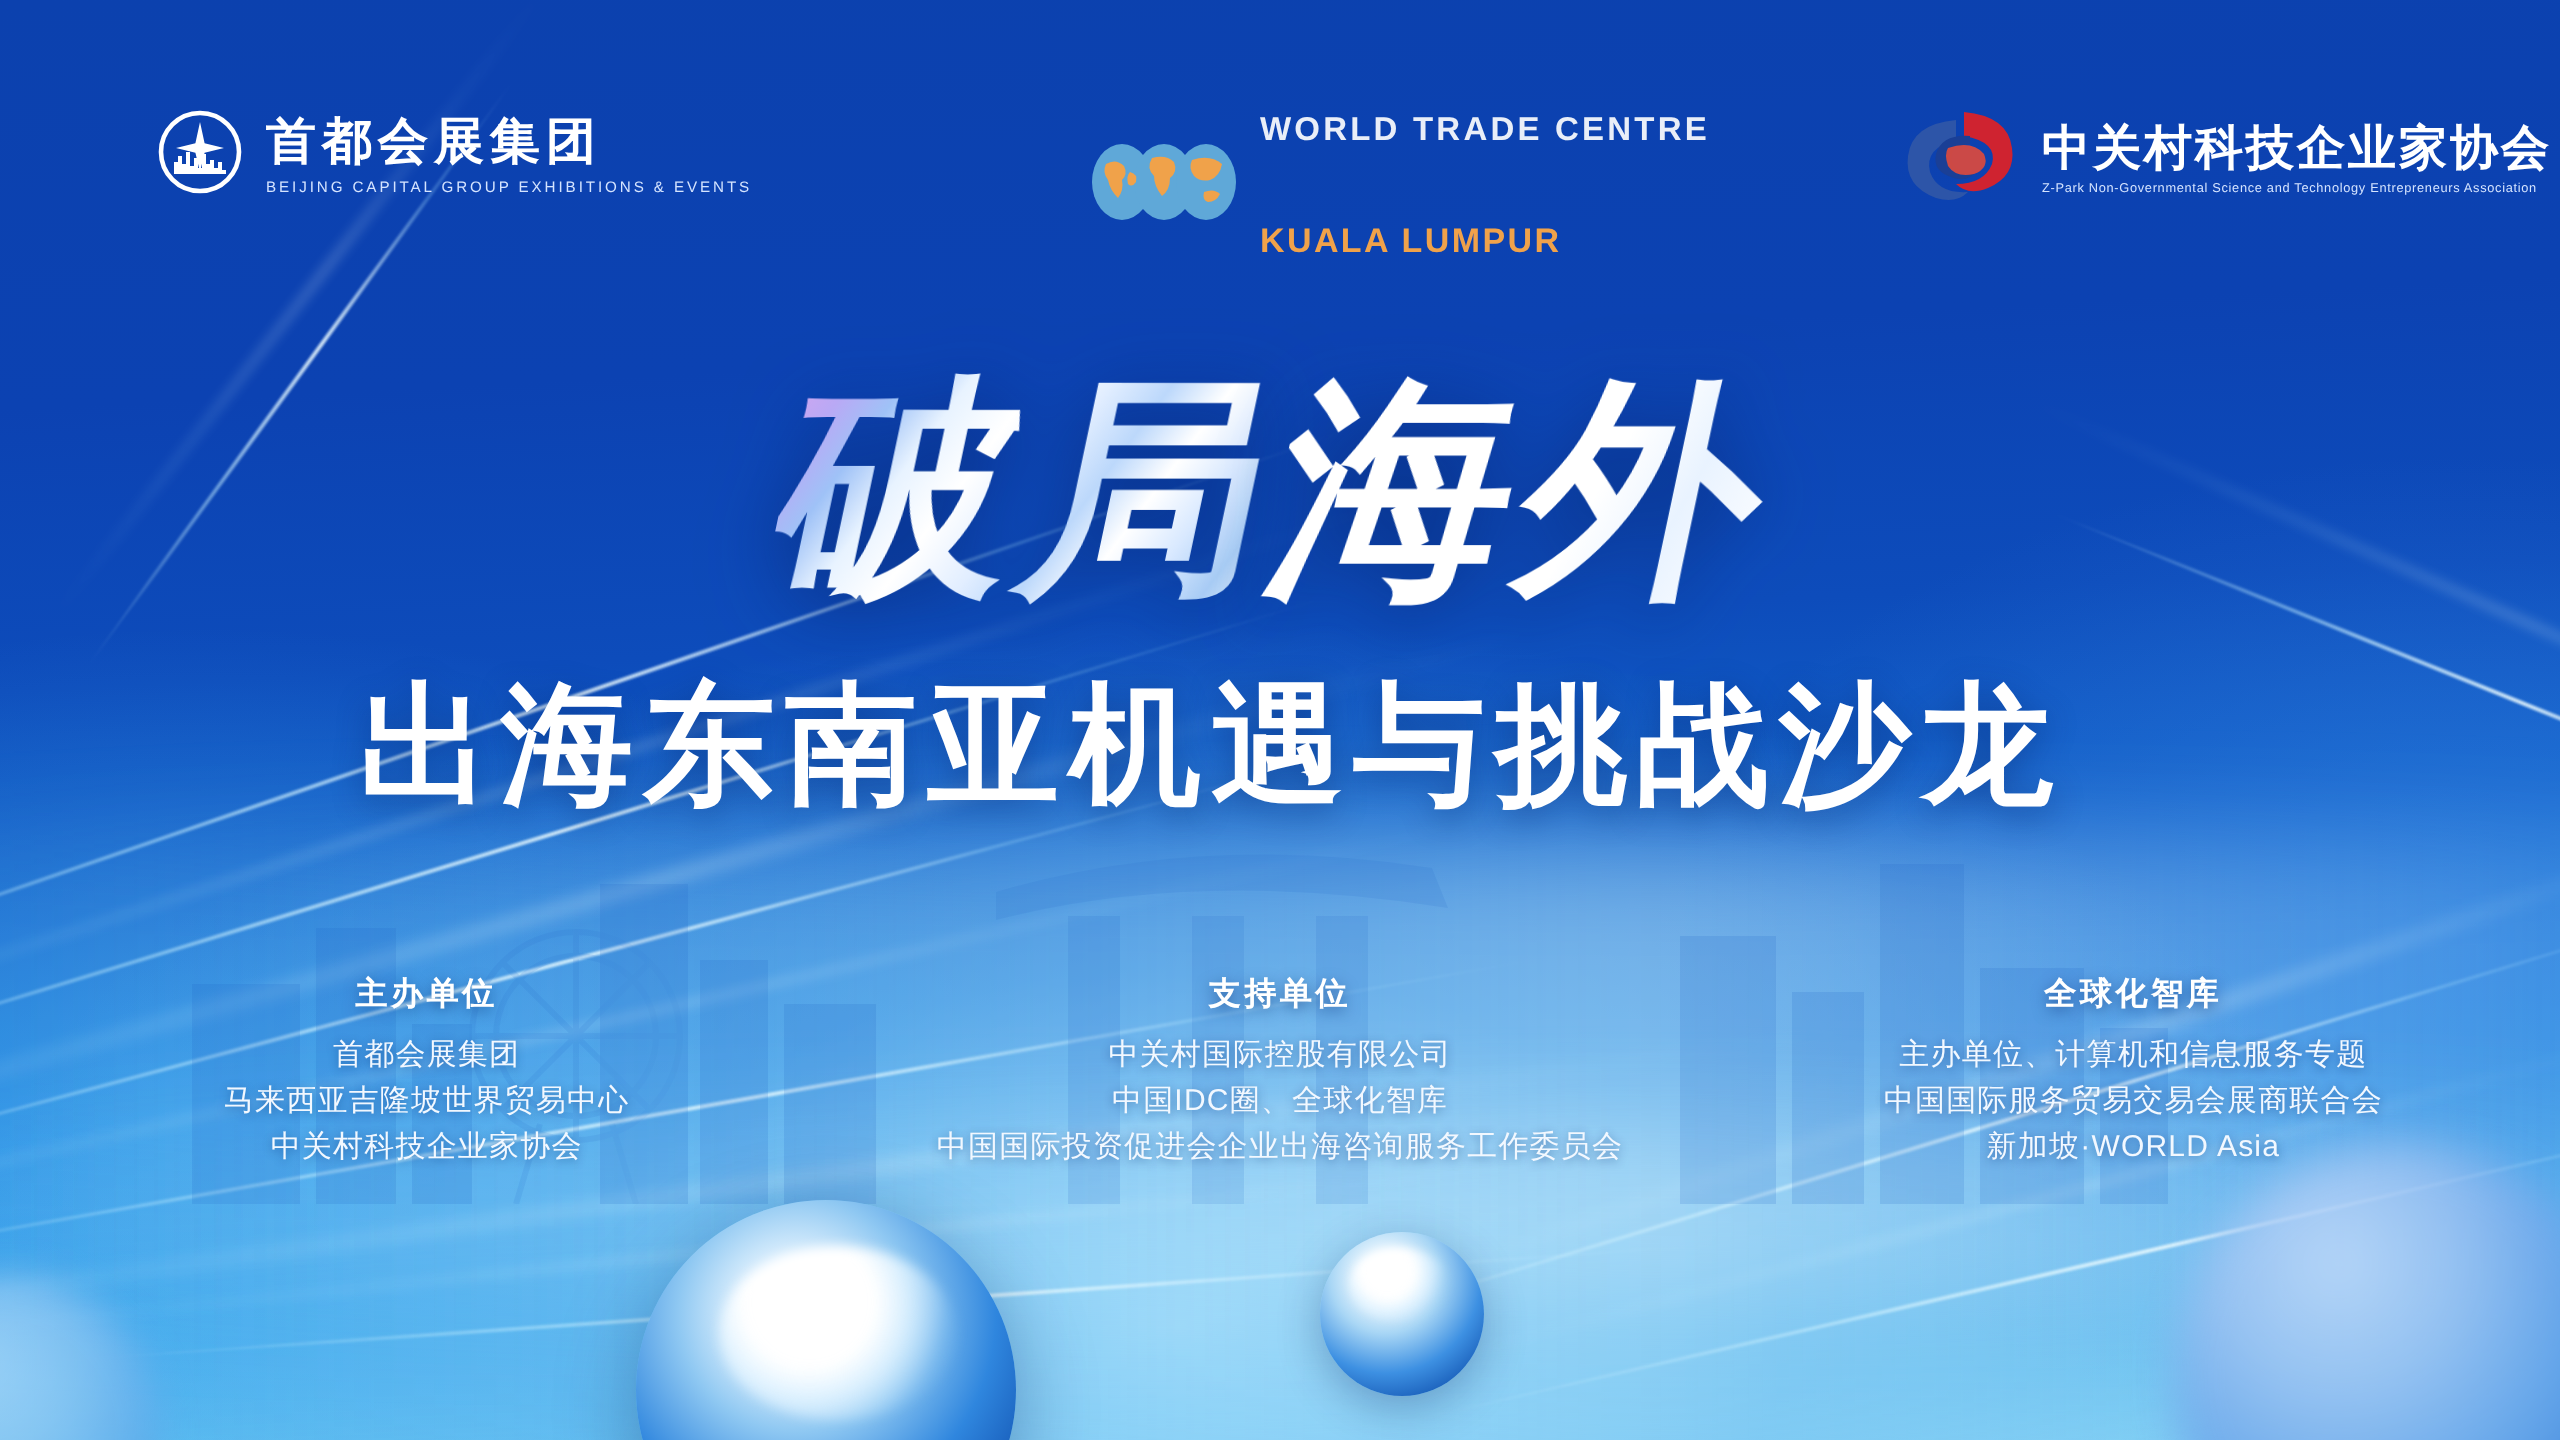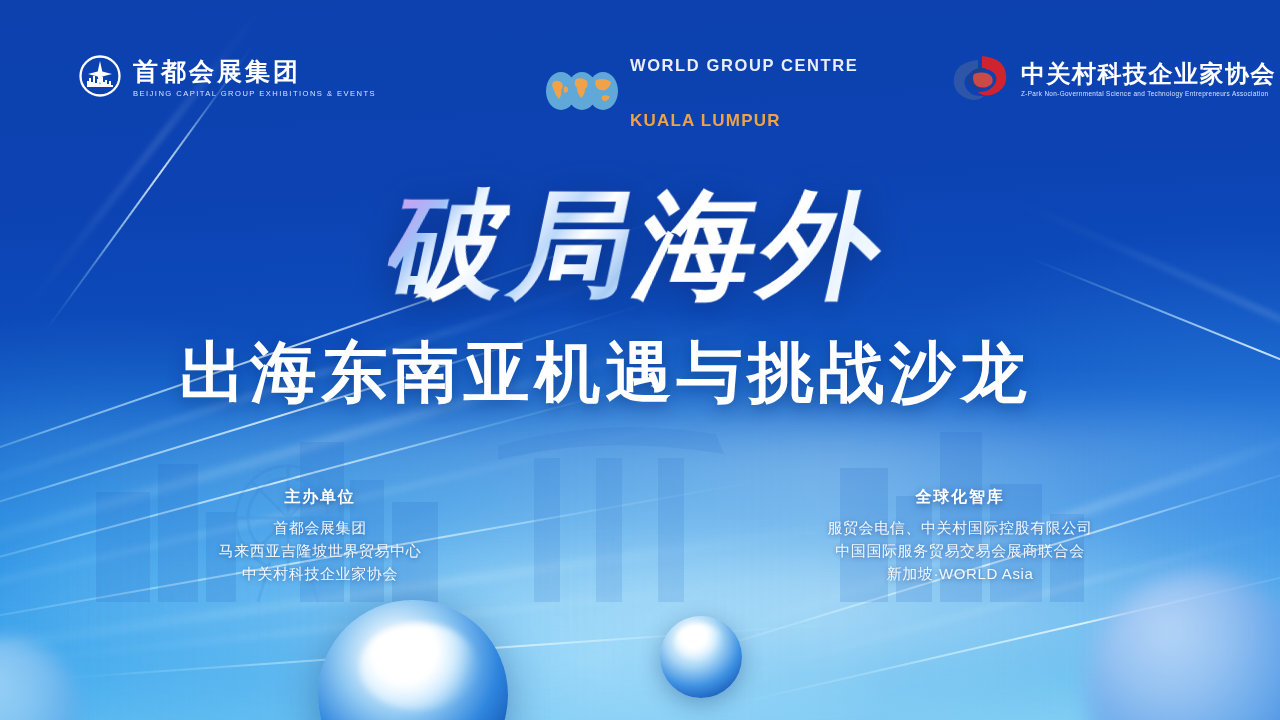--- a/index.html
+++ b/index.html
@@ -215,21 +215,21 @@
             <ellipse cx="58" cy="21" rx="15" ry="19" fill="#5fa8d8"></ellipse>
             <path d="M8 12 q5 -3 9 1 q2 4 -1 7 q1 5 -2 9 q-4 -4 -5 -9 q-3 -4 -1 -8 Z" fill="#f0a24a"></path>
             <path d="M20 16 q4 1 3 5 q-2 3 -4 1 q-1 -4 1 -6 Z" fill="#f0a24a"></path>
             <path d="M31 9 q7 -2 11 2 q2 5 -2 8 q0 6 -4 9 q-4 -5 -4 -10 q-4 -4 -1 -9 Z" fill="#f0a24a"></path>
             <path d="M51 10 q9 -3 15 2 q-1 6 -6 8 q-5 1 -8 -2 q-3 -4 -1 -8 Z" fill="#f0a24a"></path>
             <path d="M57 26 q5 -2 8 1 q-2 4 -6 4 q-3 -1 -2 -5 Z" fill="#f0a24a"></path>
           </g>
         </svg>
       </span>
       <span class="stackcol">
-        <span class="wtc-l1">WORLD GROUP CENTRE</span>
+        <span class="wtc-l1">WORLD TRADE CENTRE</span>
         <span class="wtc-l2">KUALA LUMPUR</span>
       </span>
     </div>
 
     <div class="logo" id="logo-zpark">
       <span>
         <svg width="58" height="48" viewBox="0 0 58 48">
           <path d="M30 2 q22 2 24 18 q2 14 -12 20 q-10 4 -16 -2 q14 0 18 -10 q3 -11 -14 -14 Z" fill="#cf2330"></path>
           <path d="M26 6 q-22 2 -24 18 q-2 15 14 21 q10 3 16 -3 q-15 1 -19 -10 q-3 -12 13 -16 Z" fill="#2d55a8"></path>
           <path d="M33 14 q-14 -1 -17 9 q-2 9 9 12 q7 2 11 -3 q-9 1 -12 -5 q-2 -8 9 -9 Z" fill="#1a3f96"></path>
@@ -251,22 +251,28 @@
 
   <div class="credits">
 
     <div class="col">
       <div class="col-head">主办单位</div>
       <div class="col-line">首都会展集团</div>
       <div class="col-line">马来西亚吉隆坡世界贸易中心</div>
       <div class="col-line">中关村科技企业家协会</div>
     </div>
 
+    <div class="col">
+      <div class="col-head">支持单位</div>
+      <div class="col-line">中关村国际控股有限公司</div>
+      <div class="col-line">中国IDC圈、全球化智库</div>
+      <div class="col-line">中国国际投资促进会企业出海咨询服务工作委员会</div>
+    </div>
 
     <div class="col">
       <div class="col-head">全球化智库</div>
-      <div class="col-line">服贸会电信、中关村国际控股有限公司</div>
+      <div class="col-line">主办单位、计算机和信息服务专题</div>
       <div class="col-line">中国国际服务贸易交易会展商联合会</div>
       <div class="col-line">新加坡·WORLD Asia</div>
     </div>
   </div>
 
 </div>
 
 </body></html>

